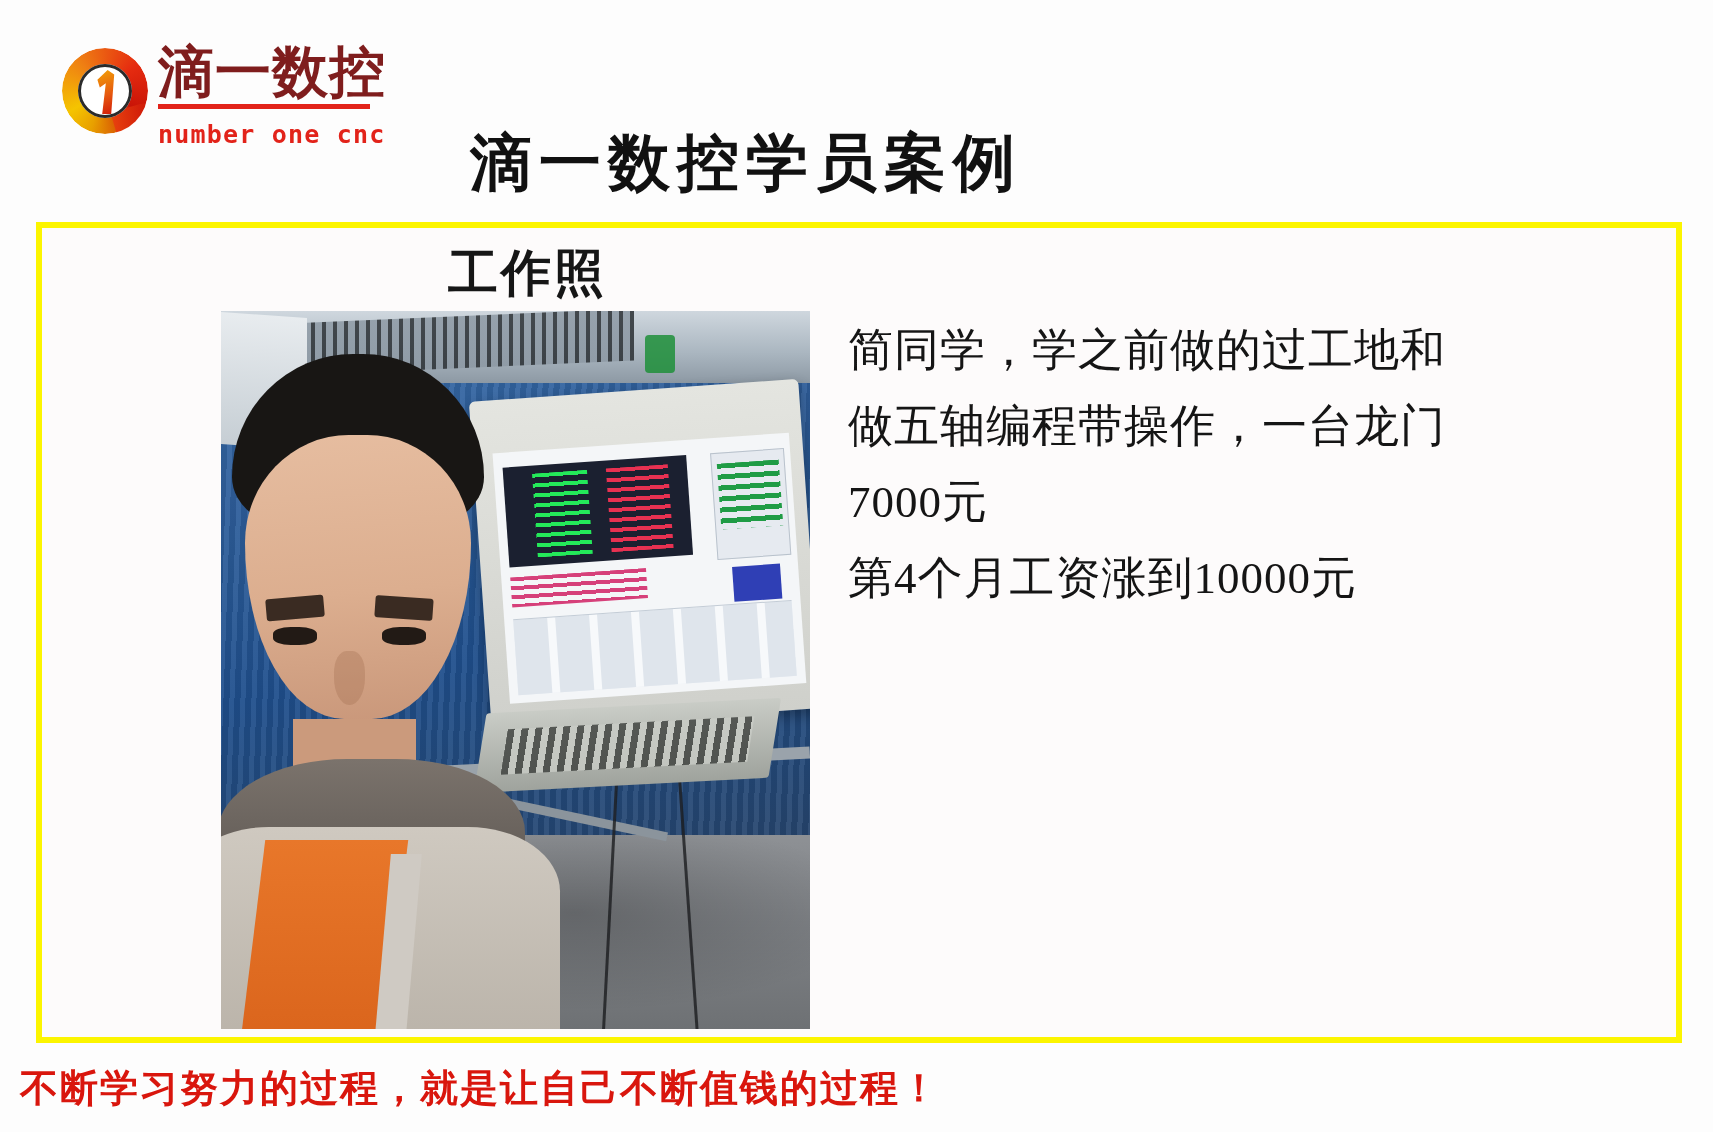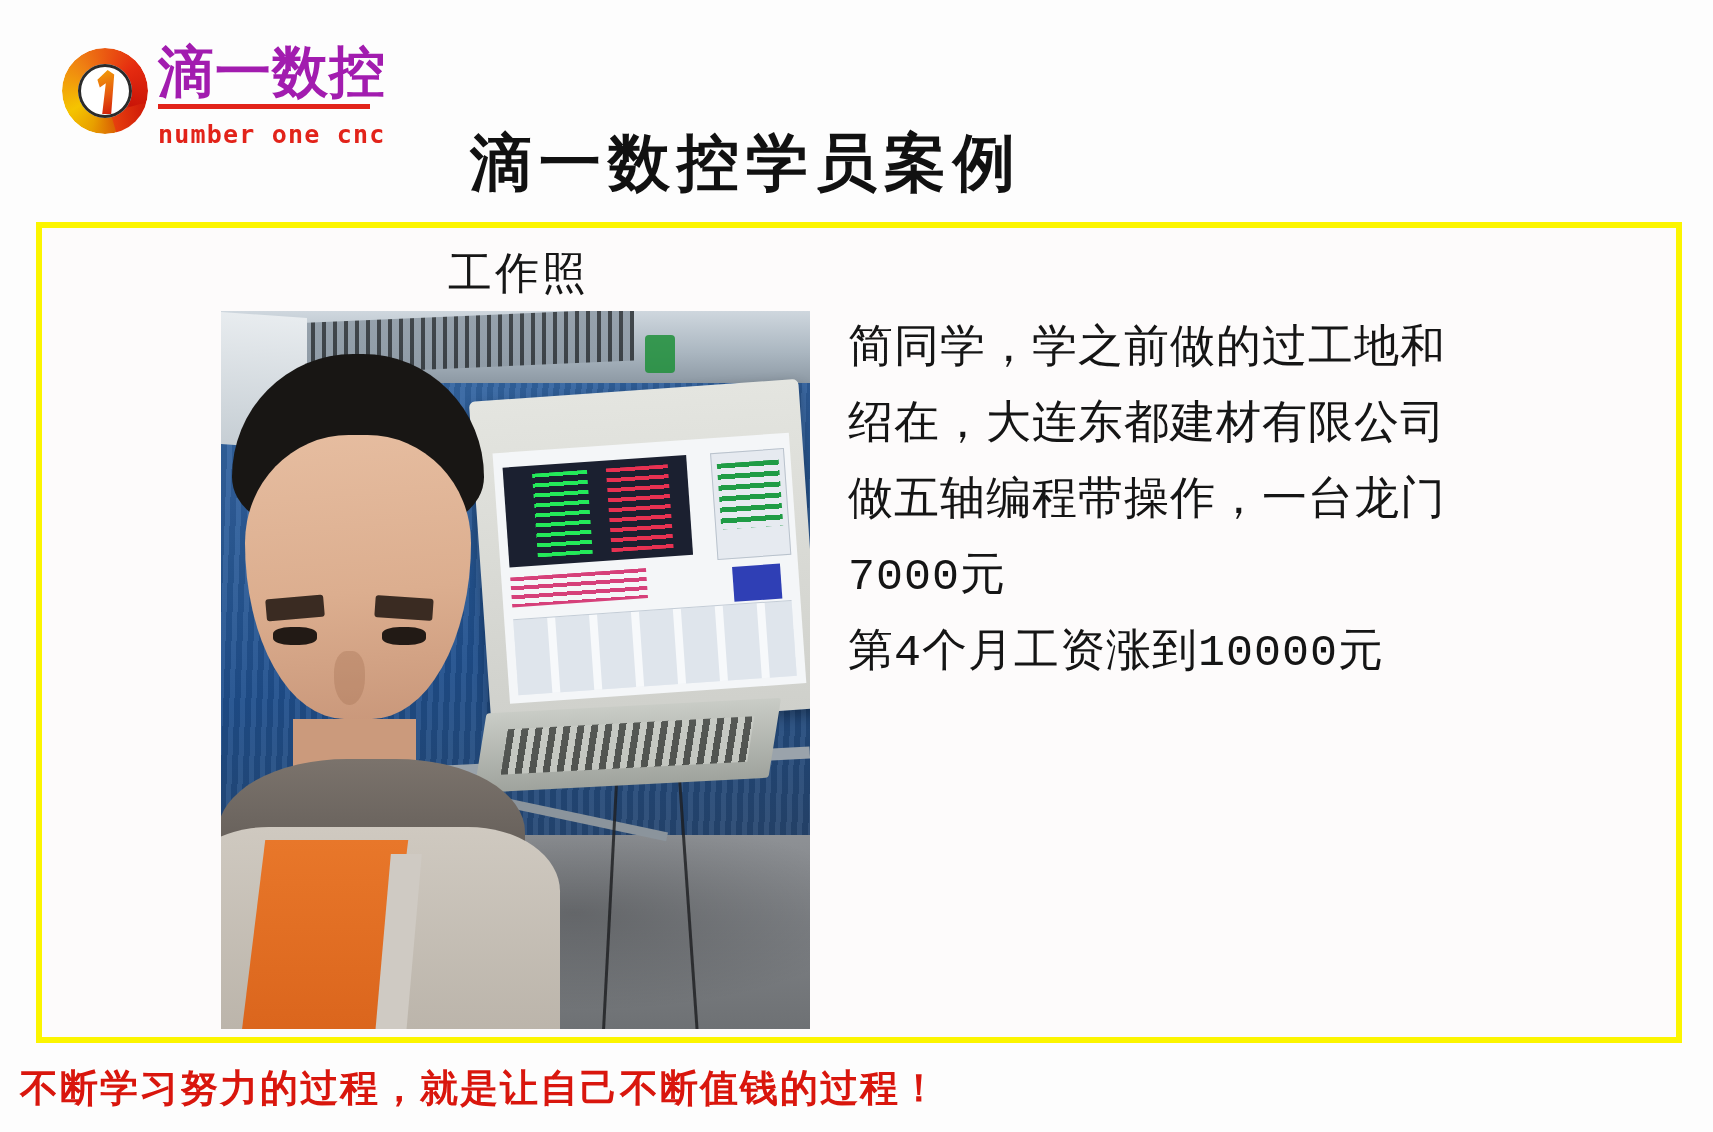--- a/index.html
+++ b/index.html
@@ -69,21 +69,21 @@
     height: 44px;
     background: linear-gradient(160deg, #f3a607 0%, #e6590f 55%, #cf1408 100%);
     clip-path: polygon(52% 0%, 74% 10%, 64% 100%, 34% 100%, 46% 30%, 26% 40%, 18% 22%);
   }
   .logo-cn {
     position: absolute;
     left: 96px;
     top: 2px;
     font-size: 56px;
     font-weight: 700;
-    color: #a21caf;
+    color: #7f1d1d;
     letter-spacing: 1px;
     line-height: 60px;
     white-space: nowrap;
     font-family: Liberation Sans, sans-serif;
   }
   .logo-rule {
     position: absolute;
     left: 96px;
     top: 64px;
     width: 212px;
@@ -128,22 +128,22 @@
     border: 6px solid #fcf500;
     box-sizing: border-box;
     background: #fdfbfb;
   }
 
   
   .photo-caption {
     position: absolute;
     left: 448px;
     top: 247px;
-    font-size: 44px;
-    font-weight: 400;
+    font-size: 50px;
+    font-weight: 700;
     color: #161616;
     letter-spacing: 3px;
     line-height: 52px;
     white-space: nowrap;
     font-family: "DejaVu Serif", "Liberation Serif", serif;
   }
 
   
   .photo {
     position: absolute;
@@ -382,21 +382,21 @@
     left: 848px;
     top: 312px;
     width: 820px;
   }
   .story-line {
     font-size: 45px;
     line-height: 76px;
     color: #151515;
     letter-spacing: 1px;
     white-space: nowrap;
-    font-family: Liberation Mono, monospace;
+    font-family: Liberation Serif, serif;
   }
 
   
   .slogan {
     position: absolute;
     left: 0;
     top: 1062px;
     width: 1713px;
     text-align: left;
     font-size: 38px;
@@ -463,19 +463,18 @@
     <div class="ph-neck"></div>
     <div class="ph-collar"></div>
     <div class="ph-jacket"></div>
     <div class="ph-vest"></div>
     <div class="ph-vest-strip"></div>
   </div>
 </div>
 
 <div class="story">
   <div class="story-line">简同学，学之前做的过工地和</div>
-  <div class="story-line">绍在，大连东都建材有限公司</div>
   <div class="story-line">做五轴编程带操作，一台龙门</div>
   <div class="story-line">7000元</div>
   <div class="story-line">第4个月工资涨到10000元</div>
 </div>
 
 <div class="slogan">不断学习努力的过程，就是让自己不断值钱的过程！</div>
 
 </body></html>

